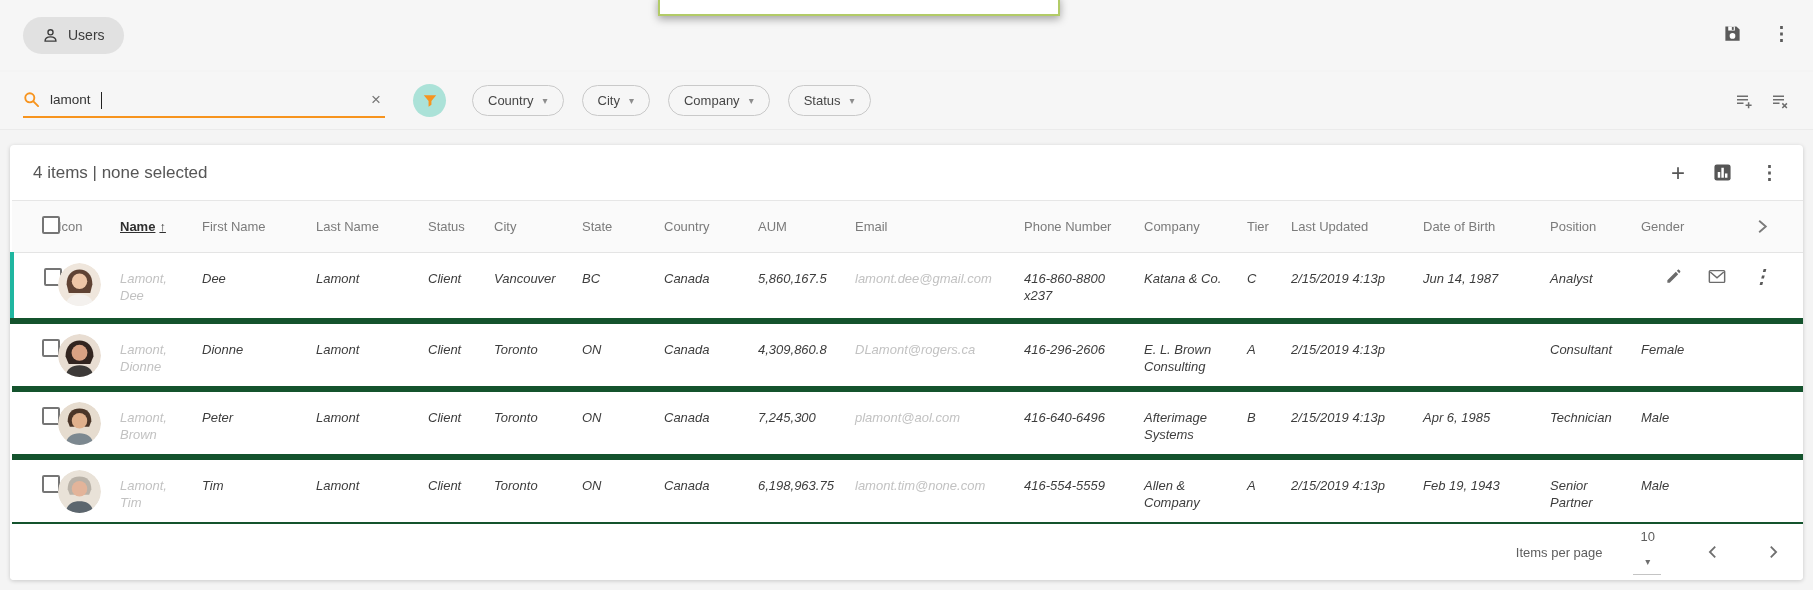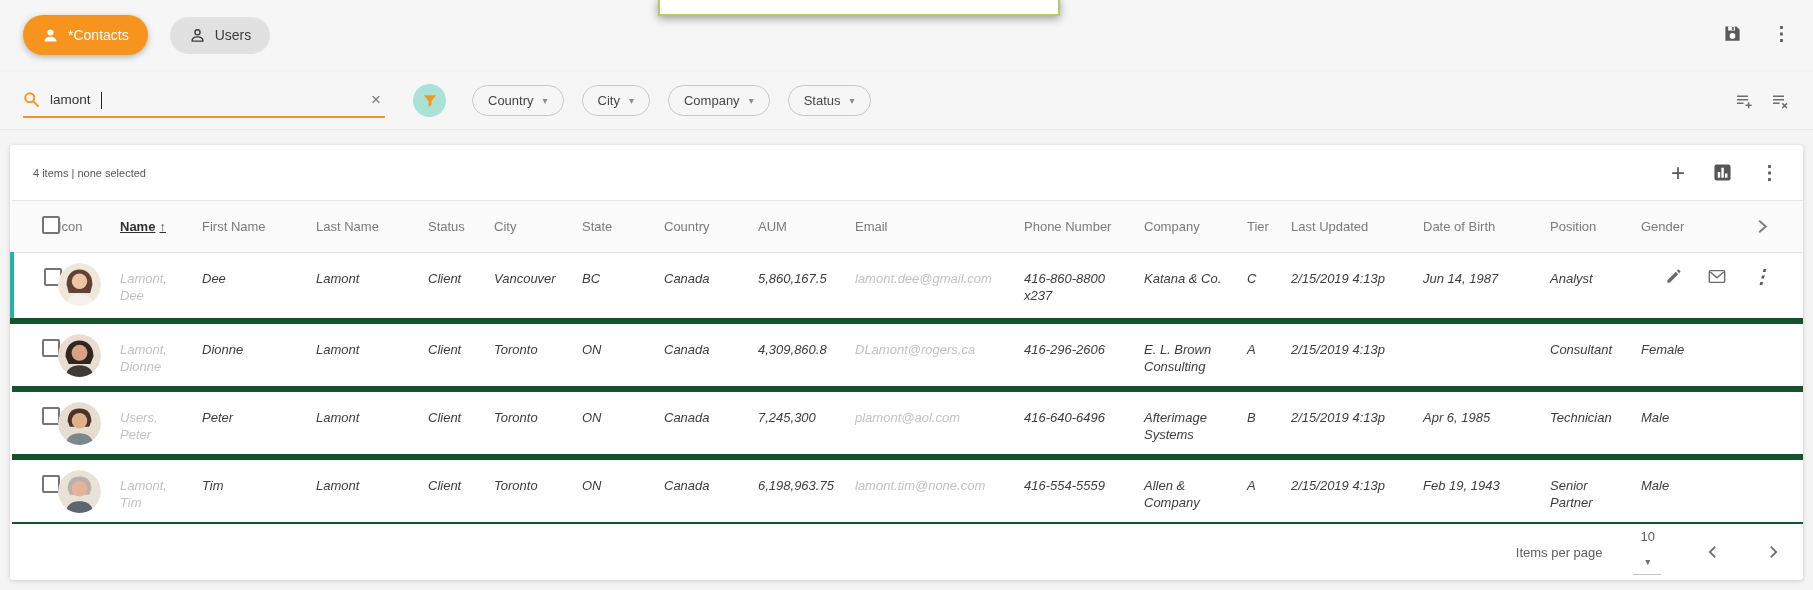--- a/index.html
+++ b/index.html
@@ -69,21 +69,21 @@
   .select-pill .dd-caret { font-size: 10px; color: #8d8d8d; }
   .filterbar-right { position: absolute; right: 24px; top: 20px; display: flex; gap: 18px; }
   
   .card {
     position: absolute; left: 10px; right: 10px; top: 145px; bottom: 10px;
     background: #fff; border-radius: 4px;
     box-shadow: 0 1px 4px rgba(0,0,0,.18);
     overflow: hidden;
   }
   .card-toolbar { height: 55px; display: flex; align-items: center; padding: 0 24px 0 23px; }
-  .summary { font-size: 11px; color: #565656; }
+  .summary { font-size: 17px; color: #565656; }
   .card-toolbar-icons { margin-left: auto; display: flex; align-items: center; gap: 28px; }
   .icon-btn { background: none; border: none; cursor: pointer; display: flex; align-items: center; padding: 0; }
   .plus-glyph { font-size: 24px; color: #565656; font-weight: 400; line-height: 1; }
   
   table { width: 100%; border-collapse: collapse; table-layout: fixed; }
   thead tr { height: 52px; background: #fafafa; border-top: 1px solid #e6e6e6; border-bottom: 1px solid #e4e4e4; }
   th { font-size: 13px; font-weight: 400; color: #7b7b7b; text-align: left; padding-right: 10px; vertical-align: middle; white-space: nowrap; }
   th.sorted { font-weight: bold; color: #2f2f2f; text-decoration: underline; }
   th .sort-arrow { font-size: 13px; color: #2f2f2f; margin-left: 4px; }
   tbody tr { height: 68px; border-bottom: 6px solid #14532d; vertical-align: top; background: #fff; font-style: italic; }
@@ -113,29 +113,20 @@
     border-bottom: 1px solid #c4c4c4; padding: 0 6px 7px 8px; cursor: pointer; flex-direction: column;
   }
   .ipp-select .dd-caret { font-size: 10px; color: #6e6e6e; }
   .pg-btn { background: none; border: none; cursor: pointer; padding: 0; margin-left: 44px; display: flex; }
   svg { display: block; }
 </style>
 </head>
 <body>
 
 <div class="topbar">
-  <button class="pill active">
-    <span>
-      <svg width="17" height="17" viewBox="0 0 20 20">
-          <circle cx="10" cy="6.4" r="3.6" fill="#fff"></circle>
-          <path d="M3 17c0-3.6 3.1-5.6 7-5.6s7 2 7 5.6z" fill="#fff"></path>
-        </svg>
-    </span>
-    <span>*Contacts</span>
-  </button>
   <button class="pill">
     <span>
       <svg width="17" height="17" viewBox="0 0 20 20" fill="none" stroke="#3c3c3c" stroke-width="1.6">
           <circle cx="10" cy="6.2" r="3"></circle>
           <path d="M3.6 16.6c0-3.2 2.8-5 6.4-5s6.4 1.8 6.4 5z"></path>
         </svg>
     </span>
     <span>Users</span>
   </button>
 </div>
@@ -374,21 +365,21 @@
         <td class="avatar-cell">
             <span class="avatar">
           <svg width="43" height="43" viewBox="0 0 40 40">
                 <circle cx="20" cy="20" r="20" fill="#e6dccf"></circle>
                 <path d="M9 18c0-8 4-12 11-12s11 4 11 12l-2 5H11z" fill="#4a3528"></path>
                 <circle cx="20" cy="17.5" r="7.2" fill="#e0b08c"></circle>
                 <path d="M7 40c1-8 6-11 13-11s12 3 13 11z" fill="#7c8890"></path>
               </svg>
         </span>
           </td>
-        <td class="muted">Users, Peter</td>
+        <td class="muted">Lamont, Brown</td>
         <td>Peter</td>
         <td>Lamont</td>
         <td>Client</td>
         <td>Toronto</td>
         <td>ON</td>
         <td>Canada</td>
         <td>7,245,300</td>
         <td class="muted">plamont@aol.com</td>
         <td>416-640-6496</td>
         <td>Afterimage Systems</td>

